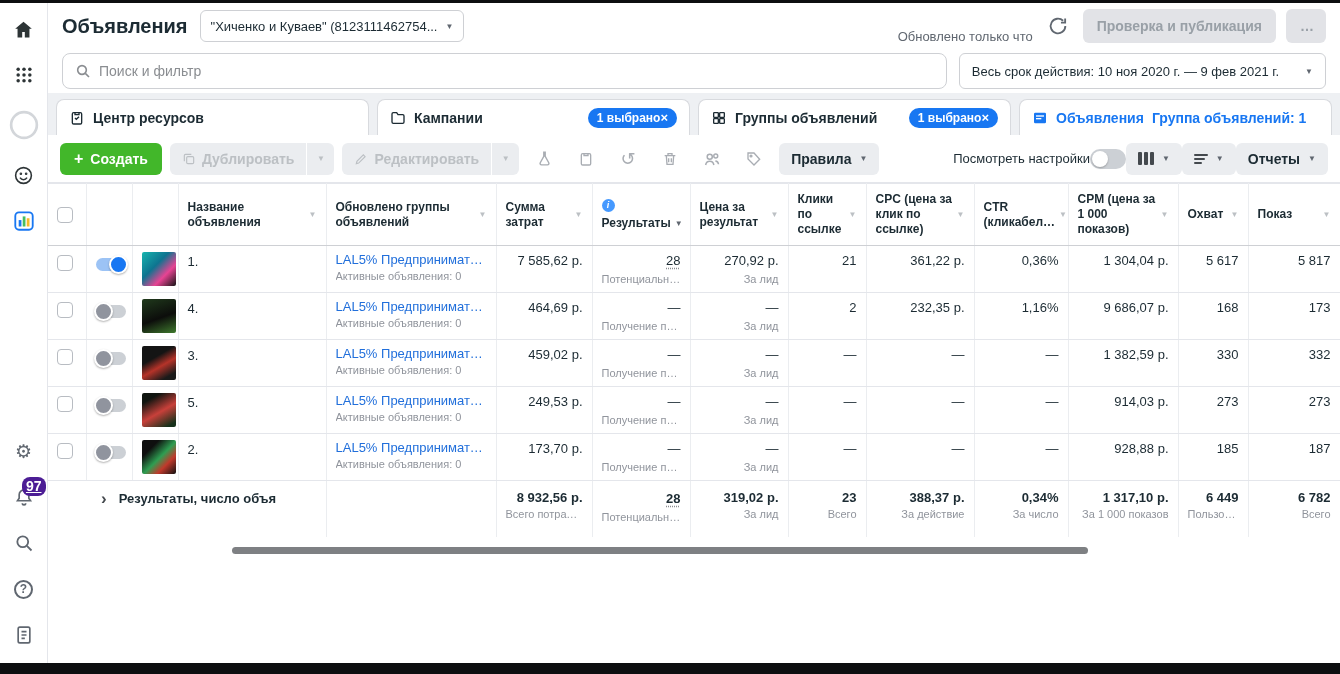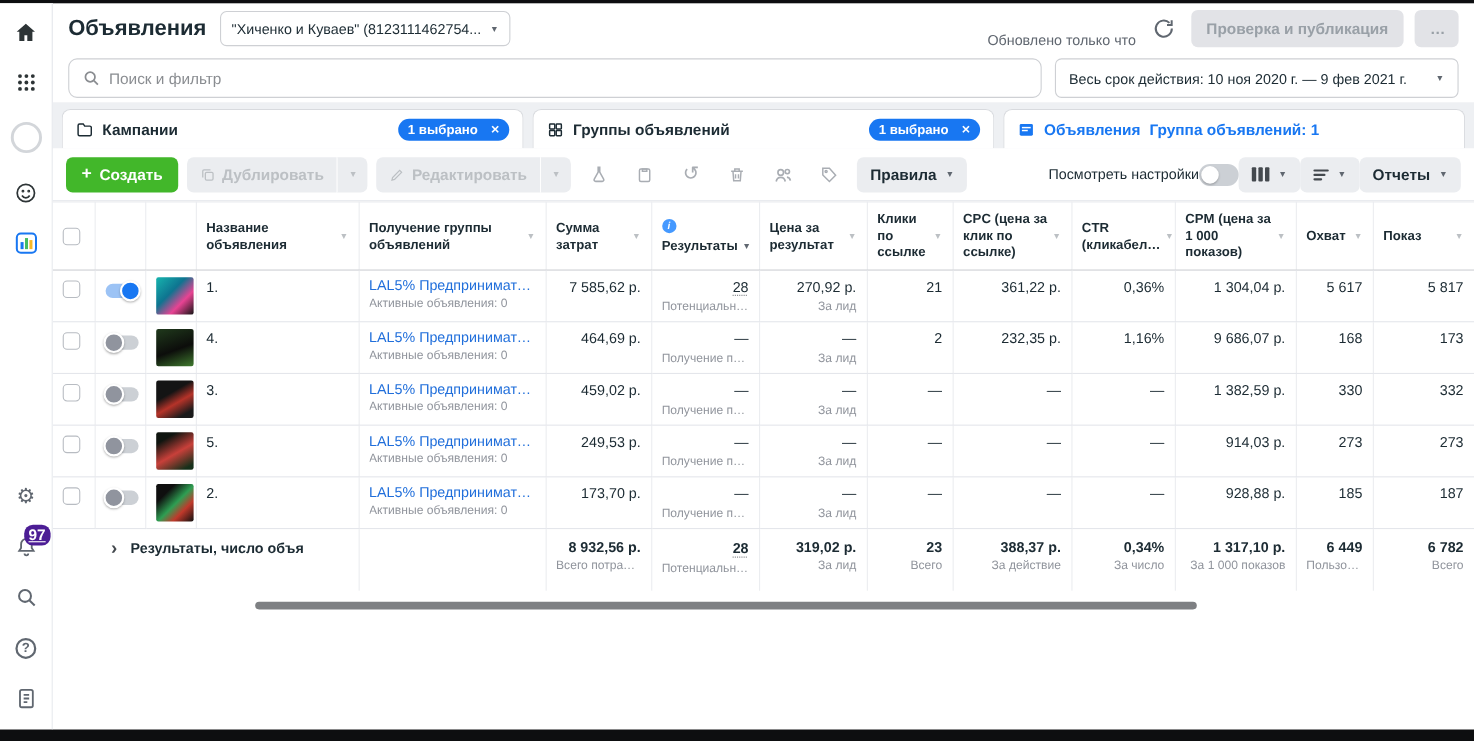--- a/index.html
+++ b/index.html
@@ -31,21 +31,21 @@
   .search-box { flex:1; display:flex; align-items:center; gap:8px; border:1px solid #ced0d4; border-radius:8px; height:36px; padding:0 12px; background:#fff; }
   .search-box input { border:none; outline:none; flex:1; font-size:14px; color:#1c2b33; font-family:inherit; }
   .search-box input::placeholder { color:#8a8d91; }
   .date-box { display:flex; align-items:center; gap:26px; border:1px solid #ced0d4; border-radius:6px; height:36px; padding:0 12px; font-size:13px; color:#1c2b33; background:#fff; cursor:pointer; white-space:nowrap; }
 
   .tabsrow { background:#eef0f3; padding:6px 8px 0; display:flex; gap:8px; }
   .tab { flex:1; height:36px; background:#fff; border:1px solid #d8dade; border-bottom:none; border-radius:8px 8px 0 0; display:flex; align-items:center; gap:8px; padding:0 12px; font-size:14px; font-weight:bold; color:#1c2b33; cursor:pointer; min-width:0; }
   .tab .tab-label { white-space:nowrap; overflow:hidden; text-overflow:ellipsis; }
   .tab .spacer { flex:1; }
   .tab.active { color:#1877f2; }
-  .tab-badge { display:flex; align-items:center; gap:12px; background:#1877f2; color:#fff; font-size:12px; font-weight:bold; border-radius:12px; padding:3px 9px; white-space:nowrap; }
+  .tab-badge { display:flex; align-items:center; gap:0; background:#1877f2; color:#fff; font-size:12px; font-weight:bold; border-radius:12px; padding:3px 9px; white-space:nowrap; }
   .badge-x { cursor:pointer; font-size:13px; line-height:1; }
 
   .toolbar { height:48px; background:#fff; display:flex; align-items:center; gap:8px; padding:0 12px; border-bottom:1px solid #e4e6eb; }
   .btn-create { display:flex; align-items:center; gap:7px; background:#42b72a; color:#fff; border:none; border-radius:6px; height:32px; padding:0 14px; font-size:14px; font-weight:bold; cursor:pointer; }
   .split { display:flex; }
   .split .main-part { display:flex; align-items:center; gap:6px; background:#ebedf0; color:#bcc0c4; border:none; border-radius:6px 0 0 6px; height:32px; padding:0 12px; font-size:14px; font-weight:bold; }
   .split .caret-part { background:#ebedf0; color:#bcc0c4; border:none; border-left:1px solid #fff; border-radius:0 6px 6px 0; width:28px; height:32px; font-size:8px; }
   .tool-icon-btn { width:34px; height:32px; border:none; background:transparent; display:flex; align-items:center; justify-content:center; cursor:default; }
   .btn-rules, .btn-reports, .btn-sq { display:flex; align-items:center; gap:8px; background:#ebedf0; border:none; border-radius:6px; height:32px; padding:0 12px; font-size:14px; font-weight:bold; color:#1c2b33; cursor:pointer; }
   .caret { font-size:8px; color:#606770; }
@@ -197,20 +197,28 @@
         </svg>
         <input type="text" placeholder="Поиск и фильтр" style="">
       </div>
       <div class="date-box">
         <span>Весь срок действия: 10 ноя 2020 г. — 9 фев 2021 г.</span>
         <span class="caret">▼</span>
       </div>
     </div>
 
     <div class="tabsrow">
+      <div class="tab">
+        <svg width="16" height="16" viewBox="0 0 24 24" fill="none" stroke="#1c2b33" stroke-width="2">
+          <rect x="5" y="4" width="14" height="17" rx="2"></rect>
+            <path d="M9 4h6v3H9z" fill="#fff"></path>
+            <path d="M9 12l2 2 4-4"></path>
+        </svg>
+        <span class="tab-label">Центр ресурсов</span>
+      </div>
       <div class="tab">
         <svg width="16" height="16" viewBox="0 0 24 24" fill="none" stroke="#1c2b33" stroke-width="2">
           <path d="M3 6a2 2 0 0 1 2-2h5l2 3h7a2 2 0 0 1 2 2v9a2 2 0 0 1-2 2H5a2 2 0 0 1-2-2z"></path>
         </svg>
         <span class="tab-label">Кампании</span>
         <span class="spacer"></span>
         <span class="tab-badge">
           <span>1 выбрано</span>
           <span class="badge-x">×</span>
         </span>
@@ -360,21 +368,21 @@
             <th></th>
             <th></th>
             <th>
                 <div class="th-flex">
                   <span class="th-label">Название объявления</span>
                   <span class="caret-light">▼</span>
                 </div>
               </th>
             <th>
                 <div class="th-flex">
-                  <span class="th-label">Получение группы объявлений</span>
+                  <span class="th-label">Обновлено группы объявлений</span>
                   <span class="caret-light">▼</span>
                 </div>
               </th>
             <th>
                 <div class="th-flex">
                   <span class="th-label">Сумма затрат</span>
                   <span class="caret-light">▼</span>
                 </div>
               </th>
             <th>

